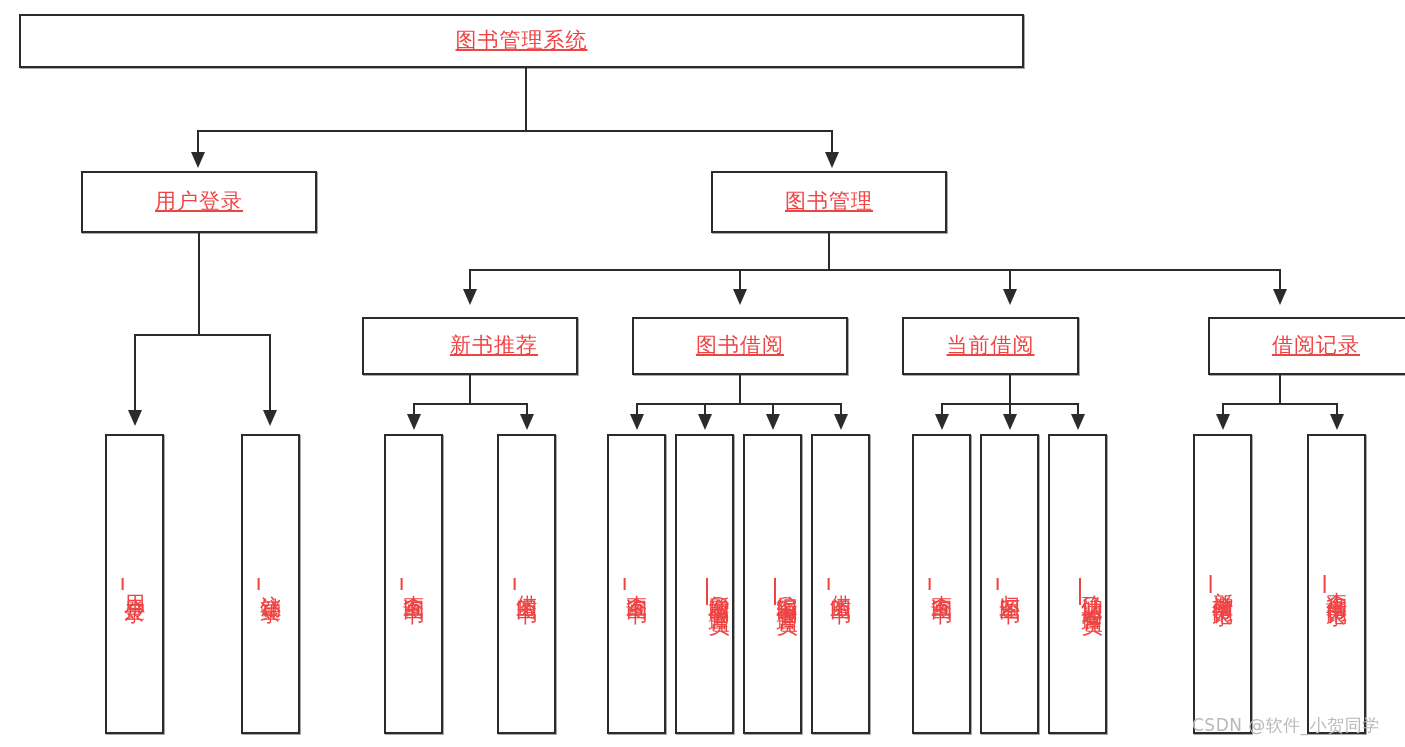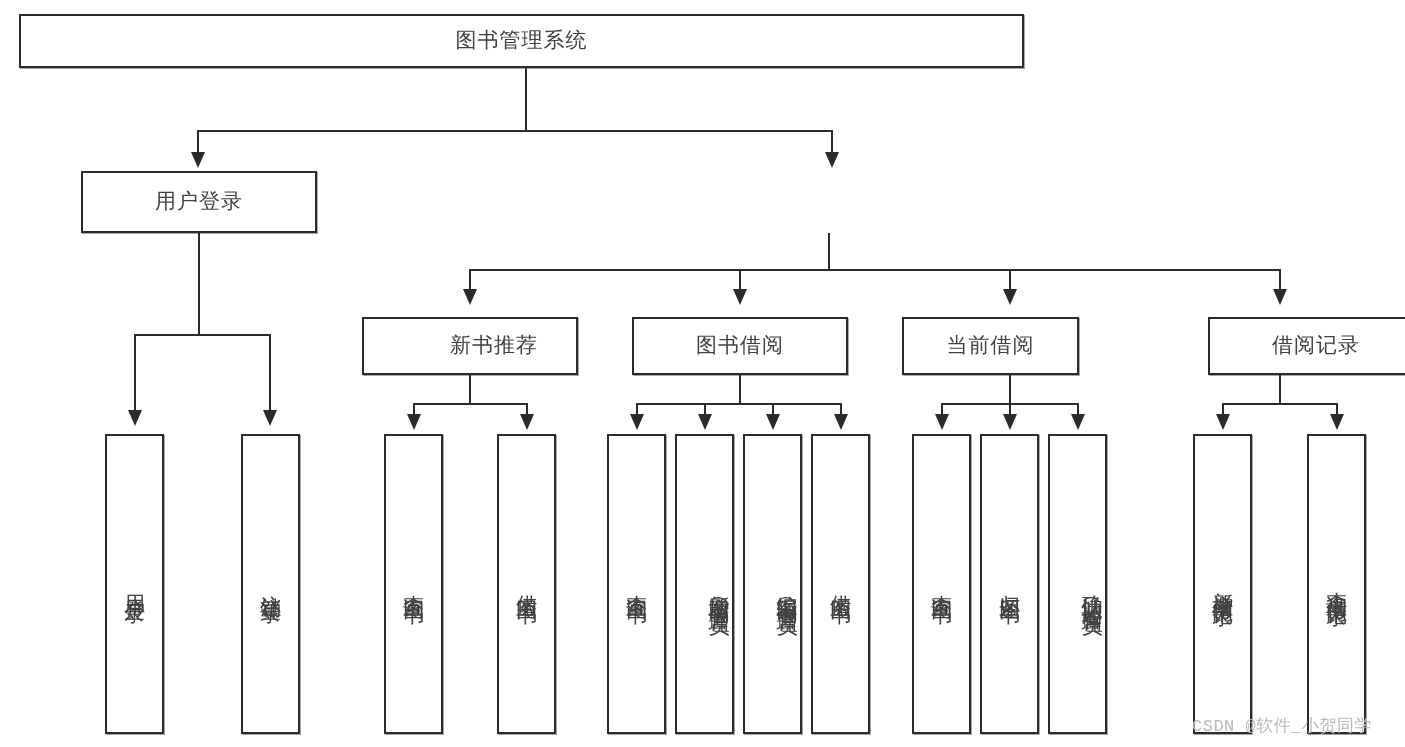--- a/index.html
+++ b/index.html
@@ -19,21 +19,22 @@
   }
   
   .node {
     position: absolute;
     box-sizing: border-box;
     background: #ffffff;
     border: 2px solid #2b2b2b;
     display: flex;
     align-items: center;
     justify-content: center;
-    color: #404040;
+    color: #ef4444;
+    text-decoration: underline;
   }
   .node.shadow {
     box-shadow: 1px 1px 0 0 #a8a8a8;
   }
   .node-h {
     font-size: 21px;
     letter-spacing: 1px;
     line-height: 1.2;
     white-space: nowrap;
   }
@@ -67,21 +68,20 @@
     border-right: 7px solid transparent;
     border-top: 16px solid #2b2b2b;
   }
   
   #watermark {
     position: absolute;
     font-size: 17px;
     color: #b9b9b9;
     white-space: nowrap;
     letter-spacing: 0.5px;
-    font-family: Liberation Mono, monospace;
   }
 </style>
 </head>
 <body>
 
 <div id="canvas">
 
   <div class="node node-h shadow" style="left:19px; top:14px; width:1005px; height:54px;">
     <span>图书管理系统</span>
   </div>
@@ -93,20 +93,23 @@
   <div class="edge edge-v" style="left:197px; top:130px; width:2px; height:26px;"></div>
   <div class="arrow" style="left:191px; top:152px;"></div>
 
   <div class="edge edge-v" style="left:831px; top:130px; width:2px; height:26px;"></div>
   <div class="arrow" style="left:825px; top:152px;"></div>
 
   <div class="node node-h shadow" style="left:81px; top:171px; width:236px; height:62px;">
     <span>用户登录</span>
   </div>
 
+  <div class="node node-h shadow" style="left:711px; top:171px; width:236px; height:62px;">
+    <span>图书管理</span>
+  </div>
 
   <div class="edge edge-v" style="left:198px; top:233px; width:2px; height:103px;"></div>
   <div class="edge edge-h" style="left:134px; top:334px; width:137px; height:2px;"></div>
   <div class="edge edge-v" style="left:134px; top:334px; width:2px; height:79px;"></div>
   <div class="arrow" style="left:128px; top:410px;"></div>
   <div class="edge edge-v" style="left:269px; top:334px; width:2px; height:79px;"></div>
   <div class="arrow" style="left:263px; top:410px;"></div>
 
   <div class="edge edge-v" style="left:828px; top:233px; width:2px; height:38px;"></div>
   <div class="edge edge-h" style="left:469px; top:269px; width:812px; height:2px;"></div>

